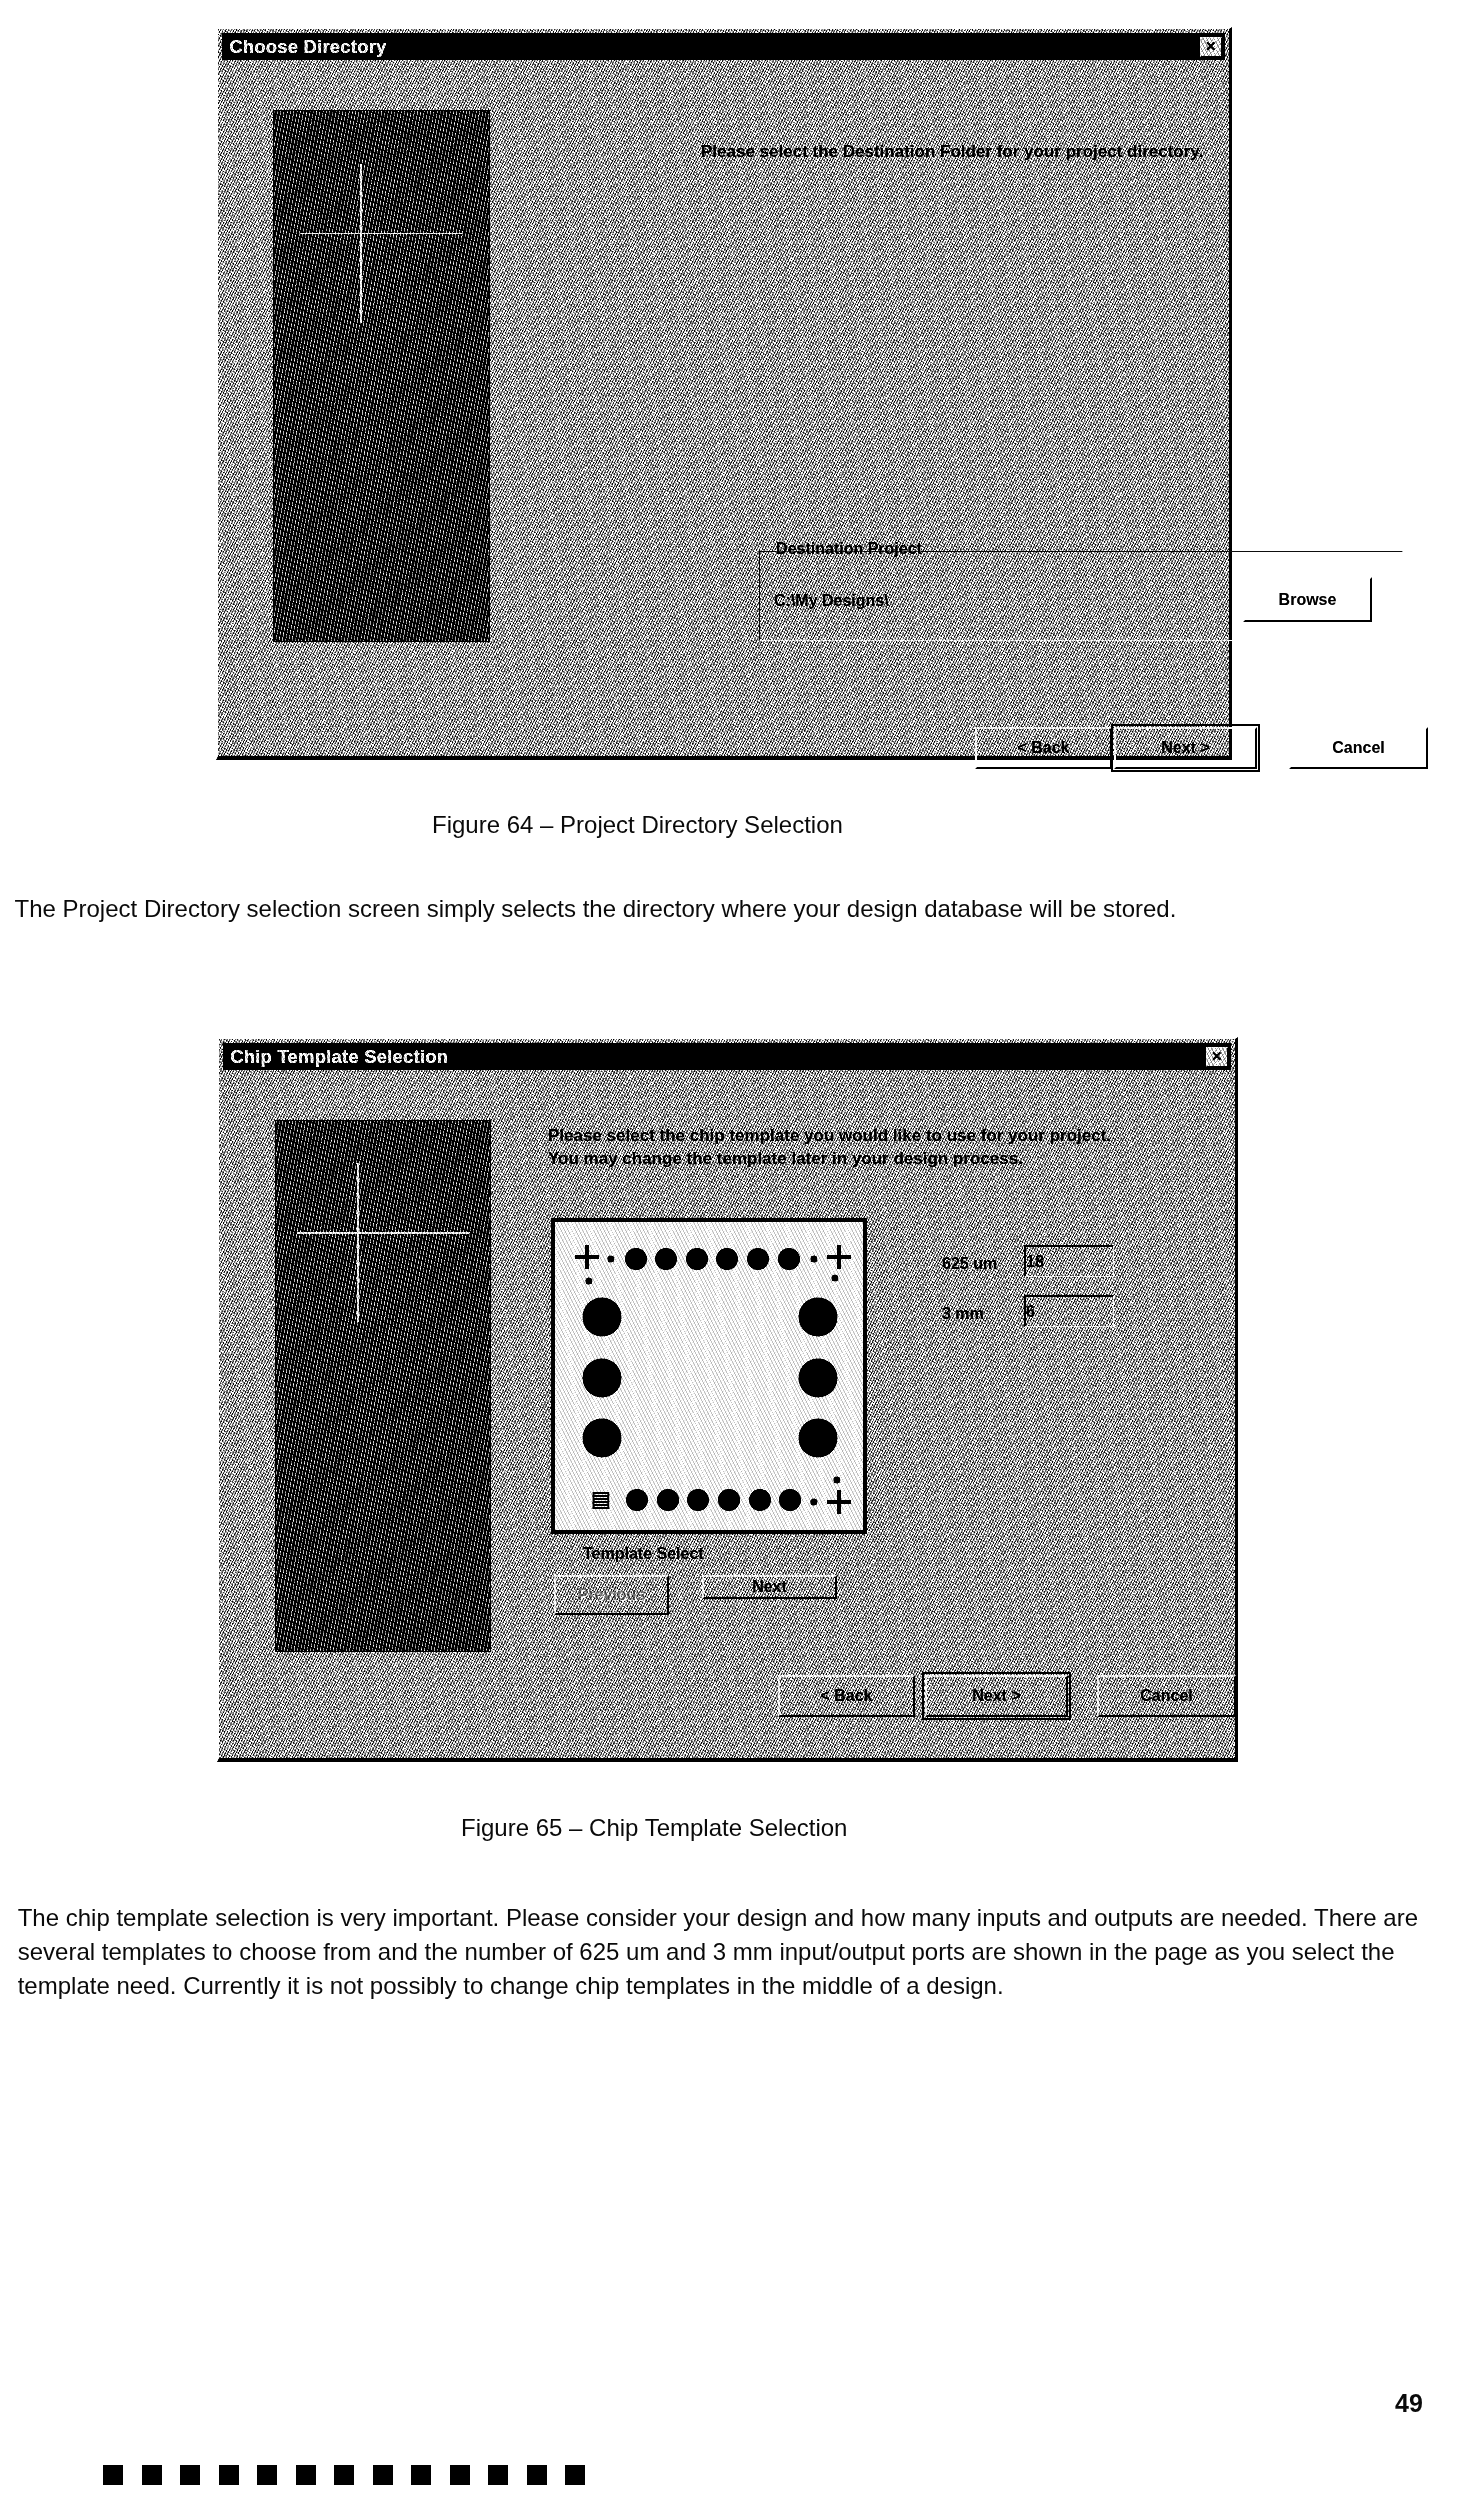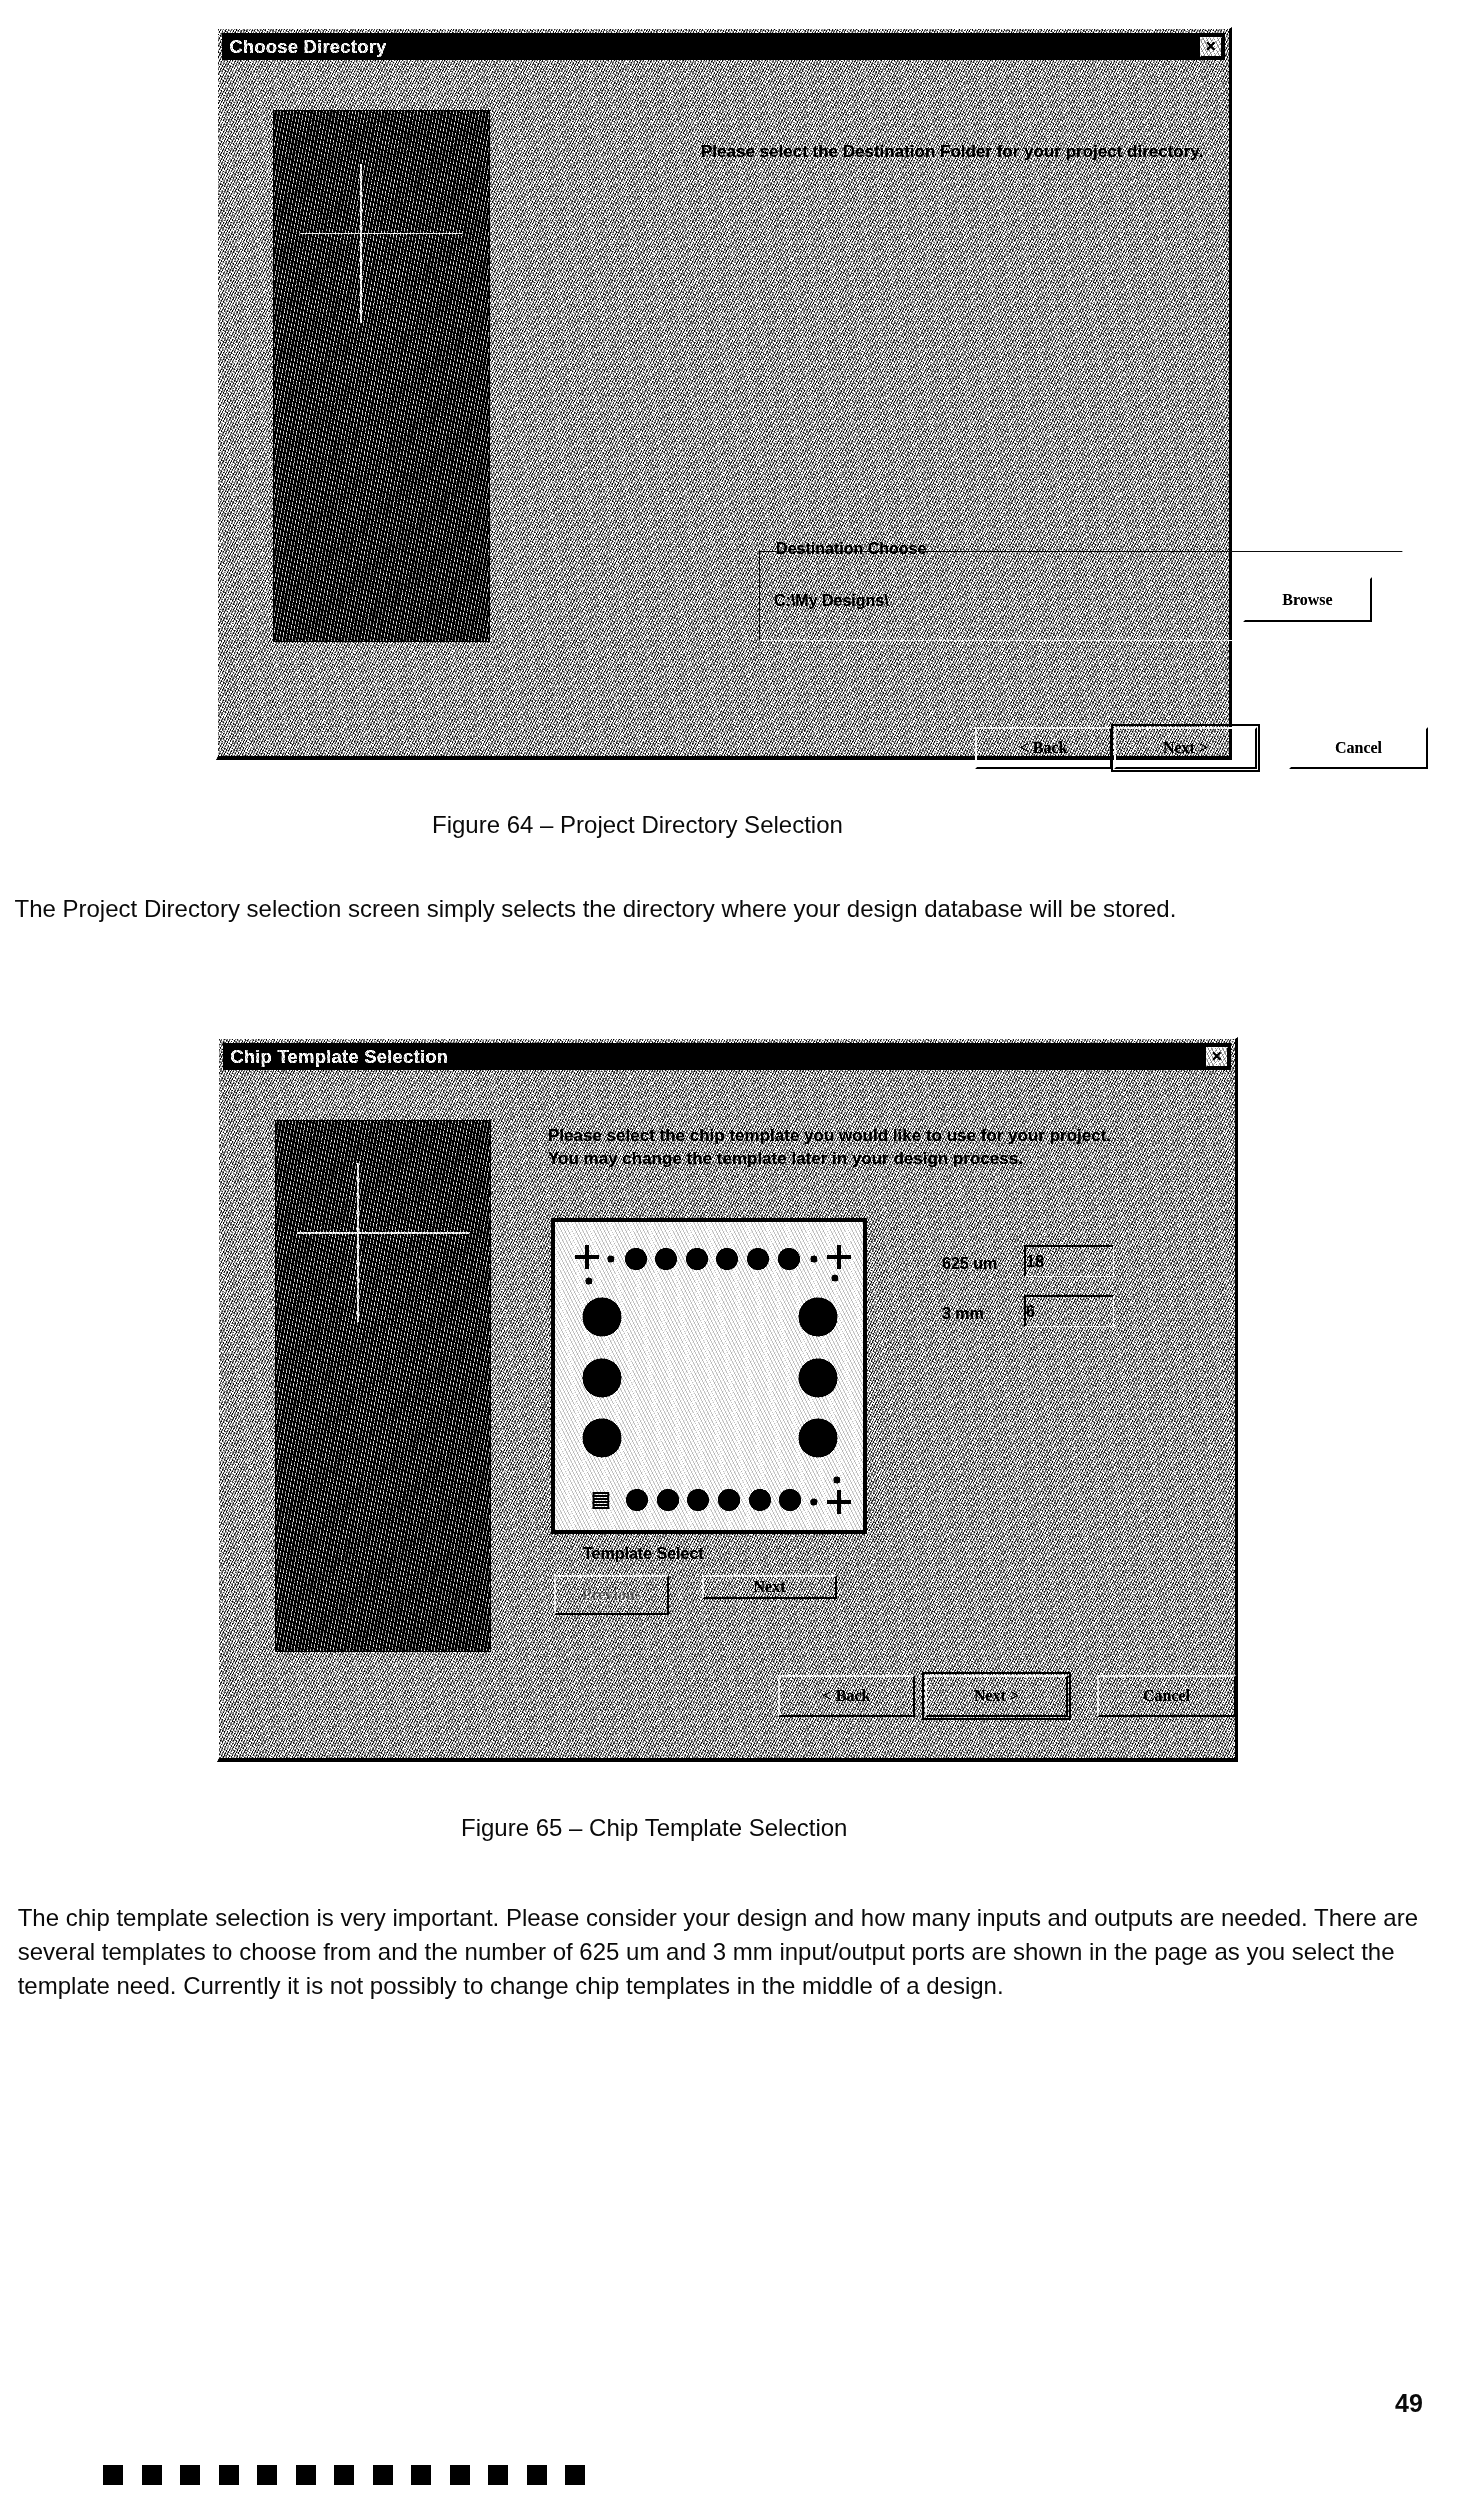--- a/index.html
+++ b/index.html
@@ -185,21 +185,21 @@
     border-top: 2.4px solid #fbfbfb;
     border-left: 2.4px solid #fbfbfb;
     border-right: 2.4px solid #212121;
     border-bottom: 2.4px solid #212121;
     display: flex;
     align-items: center;
     justify-content: center;
     font-size: 16px;
     font-weight: bold;
     color: #050505;
-    font-family: Liberation Serif, serif;
+    font-family: Liberation Sans, sans-serif;
     white-space: nowrap;
     text-shadow: 0 0 1.6px rgba(255,255,255,0.55);
     background: transparent;
   }
   .btn.default {
     outline: 2.4px solid #0d0d0d;
     outline-offset: 1.6px;
   }
   .btn.disabled {
     color: #787878;
@@ -290,21 +290,21 @@
       </div>
 
       <div class="wizard-image" style="left:55px; top:81px; width:217px; height:532px;">
         <div class="xhair" style="left:12%; top:23%; width:76%; height:1.6px;"></div>
         <div class="xhair" style="left:40%; top:10%; width:1.6px; height:30%;"></div>
       </div>
 
       <div class="instr" style="left:483px; top:111px; width:636px;">Please select the Destination Folder for your project directory.</div>
 
       <div class="groupbox" style="left:541px; top:522px; width:644px; height:90px;">
-        <span class="groupbox-label">Destination Choose</span>
+        <span class="groupbox-label">Destination Project</span>
       </div>
 
       <div class="textinput" style="left:556px; top:556px; width:387px; height:32px; border:none; text-shadow:0 0 1.6px rgba(255,255,255,0.6);">C:\My Designs\</div>
 
       <div class="btn" style="left:1025px; top:548px; width:129px; height:45px;">Browse</div>
 
       <div class="btn" style="left:757px; top:698px; width:137px; height:42px;">&lt; Back</div>
       <div class="btn default" style="left:896px; top:698px; width:143px; height:42px;">Next &gt;</div>
       <div class="btn" style="left:1071px; top:698px; width:139px; height:42px;">Cancel</div>
 

